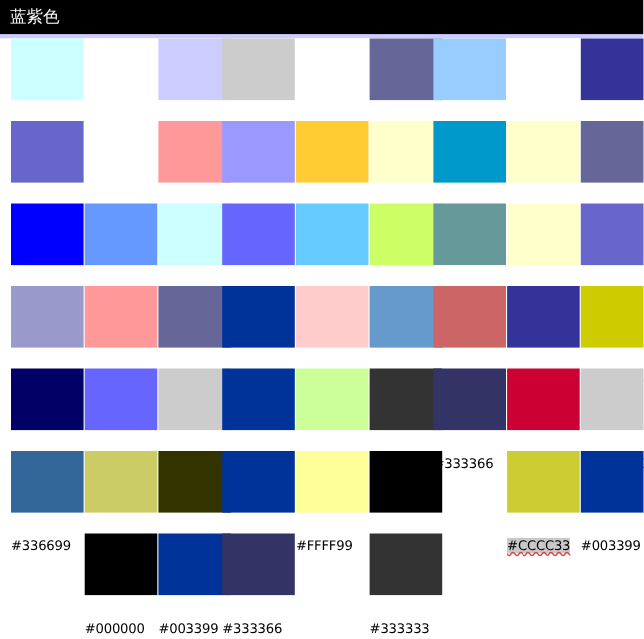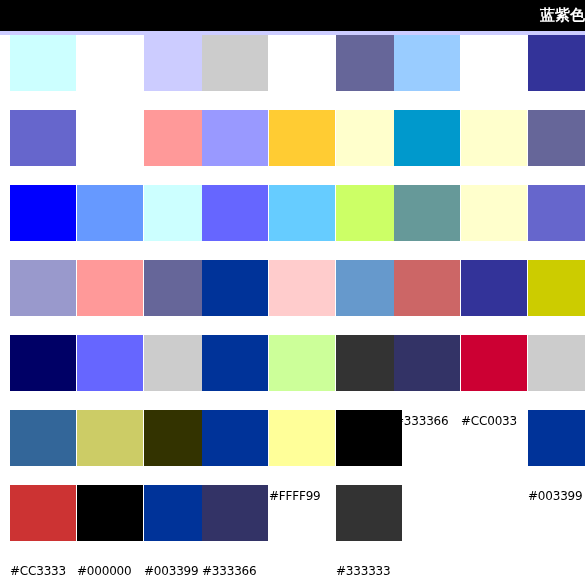--- a/index.html
+++ b/index.html
@@ -19,24 +19,23 @@
     height: 31px;
     width: 585px;
     position: relative;
     box-sizing: border-box;
   }
   #page-header .title {
     color: #ffffff;
     font-size: 15px;
     line-height: 31px;
     padding-left: 9px;
-    font-weight: bold;
+    font-weight: normal;
     letter-spacing: 0px;
     white-space: nowrap;
-    text-align: right;
   }
   #header-rule {
     height: 4px;
     width: 585px;
     background: #ccccff;
   }
   #palette-area {
     position: relative;
     width: 585px;
     height: 546px;
@@ -125,21 +124,20 @@
         <div class="cell c0"><span class="chip" style="background: rgb(0, 0, 102);"></span><br><span class="hexlabel">#000066</span></div>
         <div class="cell c1"><span class="chip" style="background: rgb(102, 102, 255);"></span><br><span class="hexlabel">#6666FF</span></div>
         <div class="cell c2"><span class="chip" style="background: rgb(204, 204, 204);"></span><br><span class="hexlabel">#CCCCCC</span></div>
       </div>
       <div class="swatch-row">
         <div class="cell c0"><span class="chip" style="background: rgb(51, 102, 153);"></span><br><span class="hexlabel">#336699</span></div>
         <div class="cell c1"><span class="chip" style="background: rgb(204, 204, 102);"></span><br><span class="hexlabel">#CCCC66</span></div>
         <div class="cell c2"><span class="chip" style="background: rgb(51, 51, 0);"></span><br><span class="hexlabel">#333300</span></div>
       </div>
       <div class="swatch-row">
-        <div class="cell c0"><span class="chip" style="background: rgb(204, 51, 51);"></span><br><span class="hexlabel">#CC3333</span></div>
         <div class="cell c1"><span class="chip" style="background: rgb(0, 0, 0);"></span><br><span class="hexlabel">#000000</span></div>
         <div class="cell c2"><span class="chip" style="background: rgb(0, 51, 153);"></span><br><span class="hexlabel">#003399</span></div>
       </div>
     </div>
   <div class="group" id="group-1">
       <div class="swatch-row">
         <div class="cell c0"><span class="chip" style="background: rgb(204, 204, 204);"></span><br><span class="hexlabel">#CCCCCC</span></div>
         <div class="cell c1"><span class="chip" style="background: rgb(255, 255, 255);"></span><br><span class="hexlabel">#FFFFFF</span></div>
         <div class="cell c2"><span class="chip" style="background: rgb(102, 102, 153);"></span><br><span class="hexlabel">#666699</span></div>
       </div>
@@ -193,20 +191,21 @@
         <div class="cell c0"><span class="chip" style="background: rgb(204, 102, 102);"></span><br><span class="hexlabel">#CC6666</span></div>
         <div class="cell c1"><span class="chip" style="background: rgb(51, 51, 153);"></span><br><span class="hexlabel">#333399</span></div>
         <div class="cell c2"><span class="chip" style="background: rgb(204, 204, 0);"></span><br><span class="hexlabel">#CCCC00</span></div>
       </div>
       <div class="swatch-row">
         <div class="cell c0"><span class="chip" style="background: rgb(51, 51, 102);"></span><br><span class="hexlabel">#333366</span></div>
         <div class="cell c1"><span class="chip" style="background: rgb(204, 0, 51);"></span><br><span class="hexlabel">#CC0033</span></div>
         <div class="cell c2"><span class="chip" style="background: rgb(204, 204, 204);"></span><br><span class="hexlabel">#CCCCCC</span></div>
       </div>
       <div class="swatch-row">
+        <div class="cell c1"><span class="chip" style="background: rgb(204, 204, 51);"></span><br><span class="hexlabel selected">#CCCC33</span></div>
         <div class="cell c2"><span class="chip" style="background: rgb(0, 51, 153);"></span><br><span class="hexlabel">#003399</span></div>
       </div>
       <div class="swatch-row">
         <div class="cell c0 blank"><span class="chip empty"></span><br><span class="hexlabel"></span></div>
         <div class="cell c1 blank"><span class="chip empty"></span><br><span class="hexlabel"></span></div>
         <div class="cell c2 blank"><span class="chip empty"></span><br><span class="hexlabel"></span></div>
       </div>
     </div>
 </div>
 

